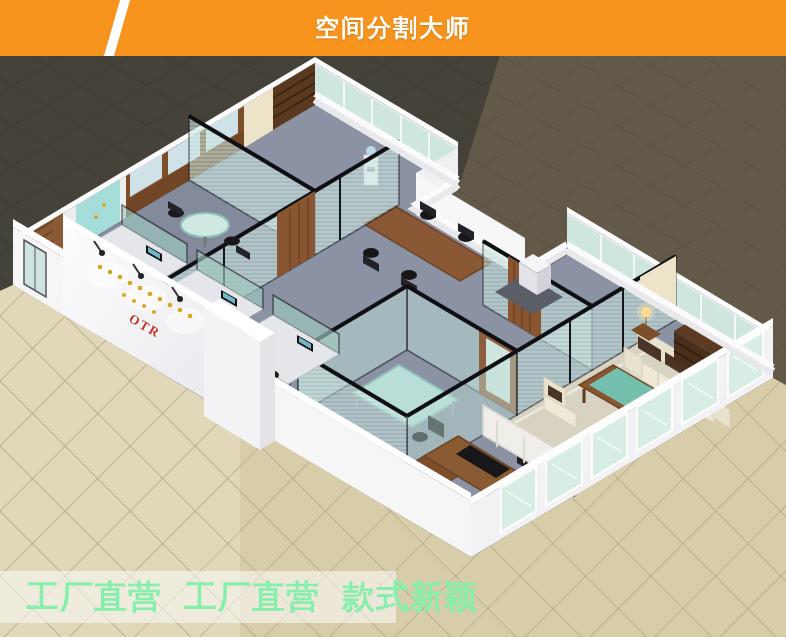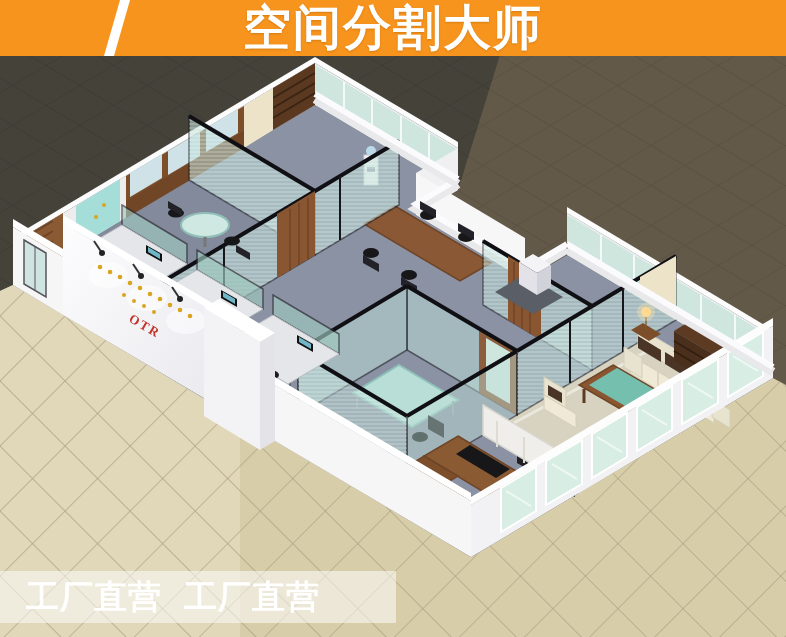--- a/index.html
+++ b/index.html
@@ -3,27 +3,27 @@
 <meta charset="utf-8">
 <style>
   html,body{margin:0;padding:0;background:#222;}
   .stage{position:relative;width:786px;height:637px;overflow:hidden;background:#45423a;
          font-family:"Liberation Sans","DejaVu Sans",sans-serif;}
   
   .banner{position:absolute;left:0;top:0;width:786px;height:56px;background:#F7941D;z-index:30;}
   .banner-slash{position:absolute;left:112px;top:0;width:10px;height:56px;background:#ffffff;
                 transform:skewX(-16deg);}
   .banner-title{position:absolute;left:0;top:0;width:100%;height:56px;display:flex;
-                align-items:center;justify-content:center;color:#ffffff;font-size:48px;
+                align-items:center;justify-content:center;color:#ffffff;font-size:24px;
                 font-weight:900;letter-spacing:2px;text-shadow:0 1px 2px rgba(150,80,0,.35);}
   
   .slogan-band{position:absolute;left:0;top:571px;width:396px;height:52px;
                background:rgba(255,255,255,0.52);z-index:30;display:flex;align-items:center;
                padding-left:26px;box-sizing:border-box;}
-  .slogan-band span{color:#ffffff;font-size:33px;font-weight:900;letter-spacing:1px;
+  .slogan-band span{color:#86efac;font-size:33px;font-weight:900;letter-spacing:1px;
                     margin-right:22px;white-space:nowrap;}
   
   .scene{position:absolute;left:0;top:55px;width:786px;height:582px;z-index:10;}
   svg text.brand{font-family:"Liberation Serif","DejaVu Serif",serif;font-weight:bold;}
 </style>
 </head>
 <body>
 
 <div class="stage">
 
@@ -332,14 +332,15 @@
       <path d="M315,44 458,129" stroke="#e9e9ec" stroke-width="9" fill="none"></path>
       <path d="M315,39 458,124" stroke="#fbfbfd" stroke-width="6" fill="none"></path>
       <path d="M567,194 773,317" stroke="#e9e9ec" stroke-width="9" fill="none"></path>
       <path d="M567,189 773,312" stroke="#fbfbfd" stroke-width="6" fill="none"></path>
     </g>
   </svg>
 
   <div class="slogan-band">
     <span>工厂直营</span>
     <span>工厂直营</span>
+    <span>款式新颖</span>
   </div>
 </div>
 
 </body></html>

